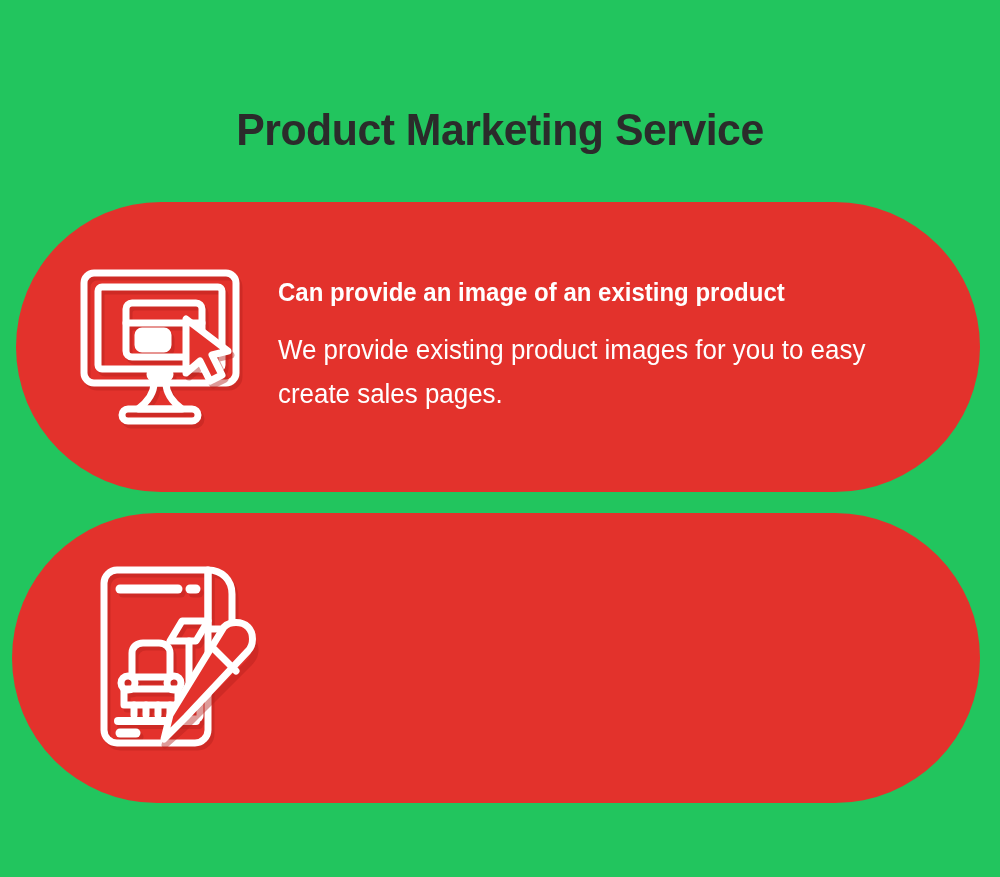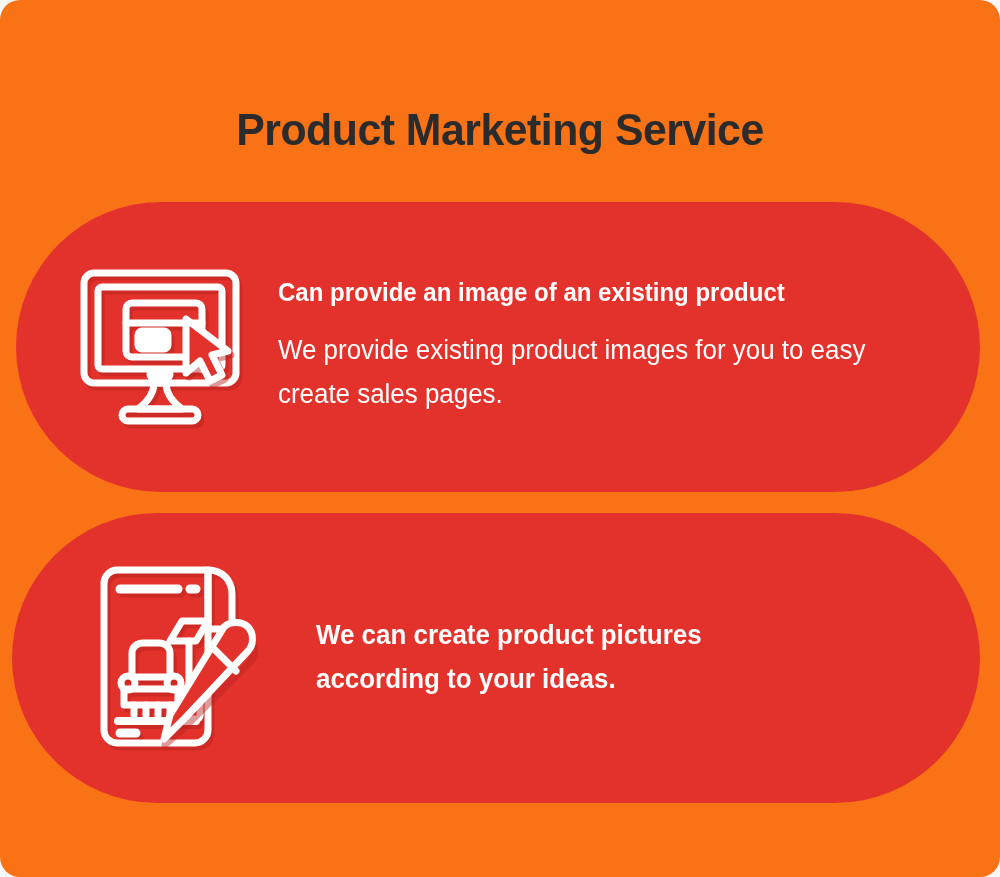--- a/index.html
+++ b/index.html
@@ -12,22 +12,21 @@
     height: 877px;
     background: #f7f7f7;
     font-family: "Liberation Sans", "DejaVu Sans", sans-serif;
     overflow: hidden;
   }
 
   .page {
     position: relative;
     width: 1000px;
     height: 877px;
-    background: #f97316;
-    border-radius: 20px;
+    background: #22c55e;
   }
 
   
   .page-title {
     position: absolute;
     top: 74px;
     left: 0;
     width: 1000px;
     text-align: center;
     font-size: 45px;
@@ -215,18 +214,15 @@
                    C146 60, 142 60, 150 68 Z" fill="none" stroke="#b5221d" stroke-width="7" stroke-linejoin="round"></path>
         </g>
         <g fill="#e3322c" stroke="#ffffff" stroke-width="7" stroke-linecap="round" stroke-linejoin="round">
           <path d="M128 62 C134 56, 146 56, 152 62 C158 68, 158 80, 152 86
                    L90 152 L68 174 L74 150 Z"></path>
           <line x1="118" y1="84" x2="140" y2="106"></line>
         </g>
       </svg>
     </div>
 
-    <div class="card-body">
-      <p class="card-heading">We can create product pictures according to your ideas.</p>
-    </div>
   </div>
 
 </div>
 
 </body></html>

